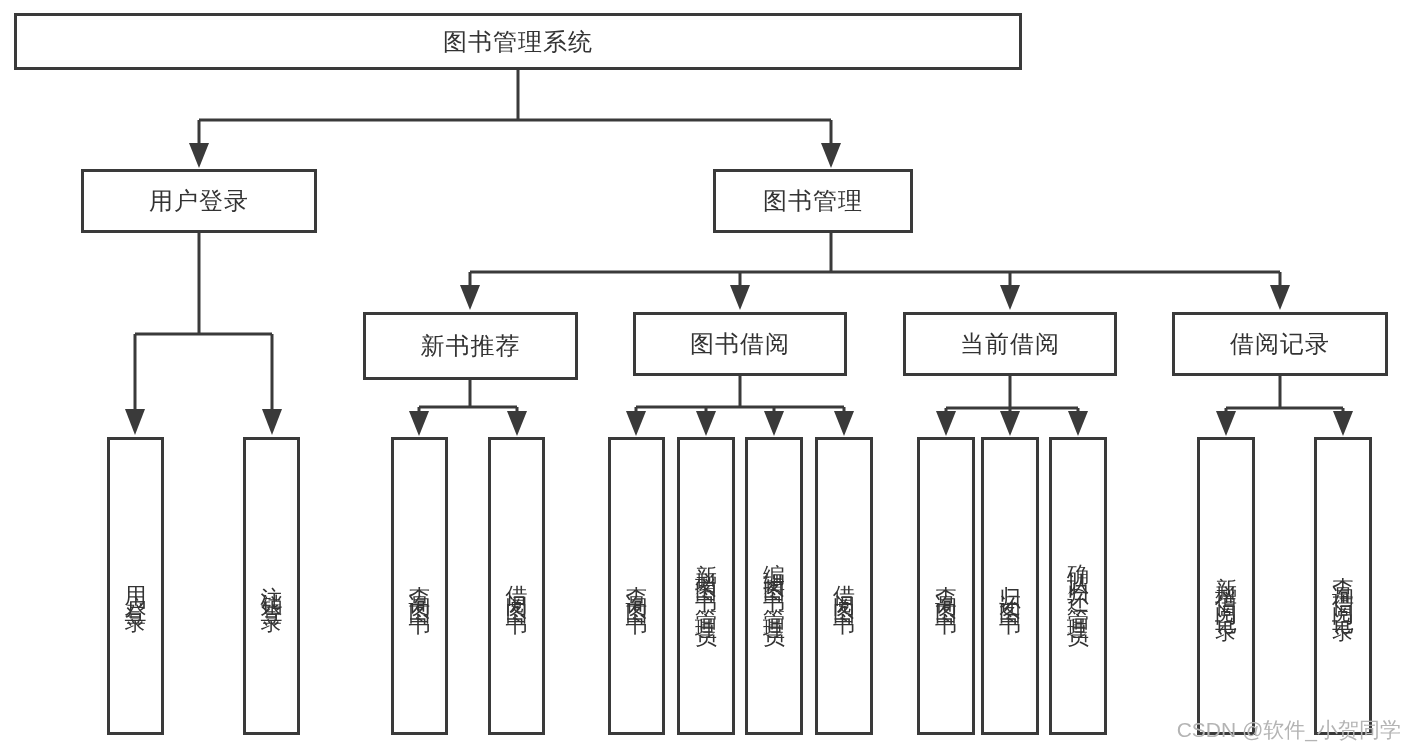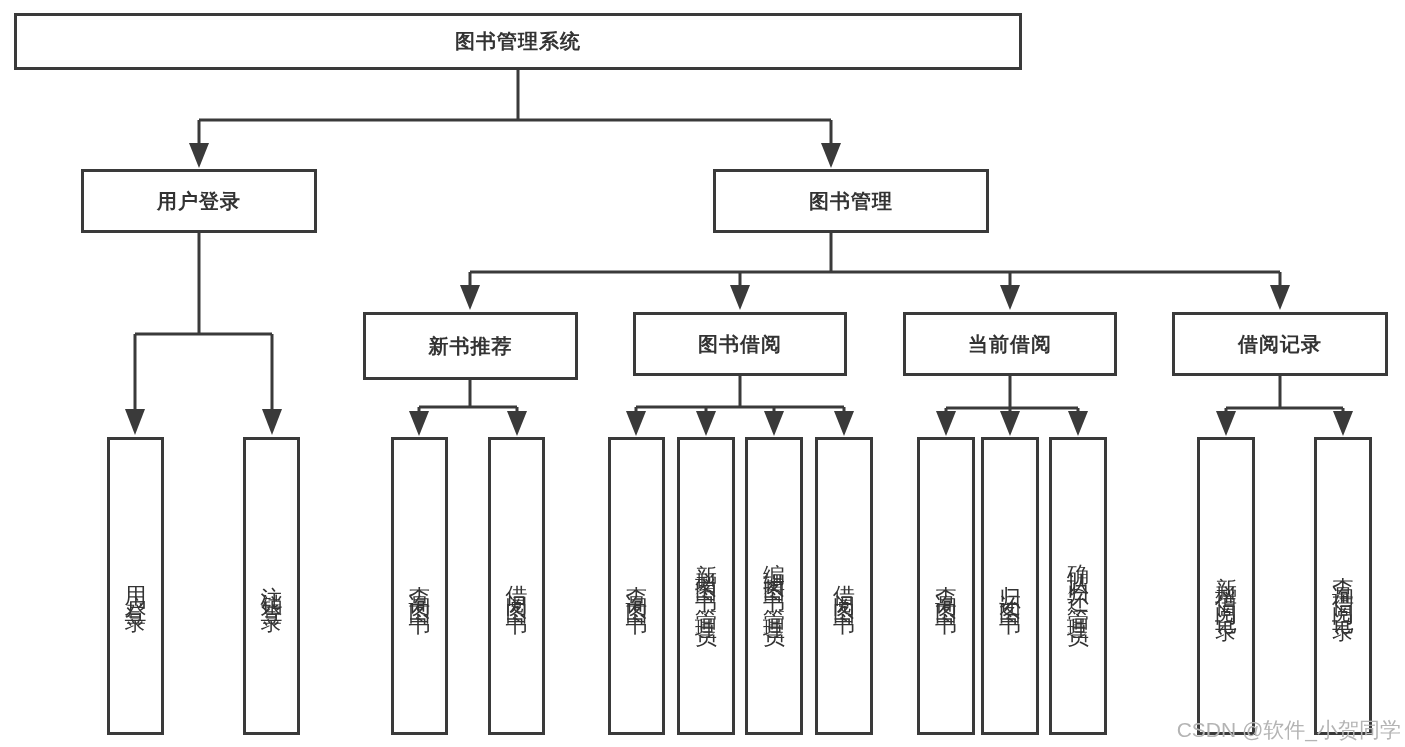--- a/index.html
+++ b/index.html
@@ -37,25 +37,24 @@
   .node {
     position: absolute;
     border: 3px solid var(--line);
     background: var(--box-background);
     display: flex;
     align-items: center;
     justify-content: center;
     color: var(--text);
   }
   .hnode span {
-    font-size: 20px;
+    font-size: 24px;
     letter-spacing: 1px;
     white-space: nowrap;
     color: var(--text);
-    font-weight: bold;
   }
   .vnode span {
     writing-mode: vertical-rl;
     text-orientation: mixed;
     font-size: 22px;
     line-height: 1;
     letter-spacing: 9px;
     white-space: nowrap;
     color: var(--text);
   }
@@ -118,21 +117,21 @@
     </g>
   </svg>
 
   <div class="node hnode" style="left:14px;top:13px;width:1008px;height:57px">
     <span>图书管理系统</span>
   </div>
 
   <div class="node hnode" style="left:81px;top:169px;width:236px;height:64px">
     <span>用户登录</span>
   </div>
-  <div class="node hnode" style="left:713px;top:169px;width:276px;height:64px">
+  <div class="node hnode" style="left:713px;top:169px;width:200px;height:64px">
     <span>图书管理</span>
   </div>
 
   <div class="node hnode" style="left:363px;top:312px;width:215px;height:68px">
     <span>新书推荐</span>
   </div>
   <div class="node hnode" style="left:903px;top:312px;width:214px;height:64px">
     <span>当前借阅</span>
   </div>
   <div class="node hnode" style="left:633px;top:312px;width:214px;height:64px">

